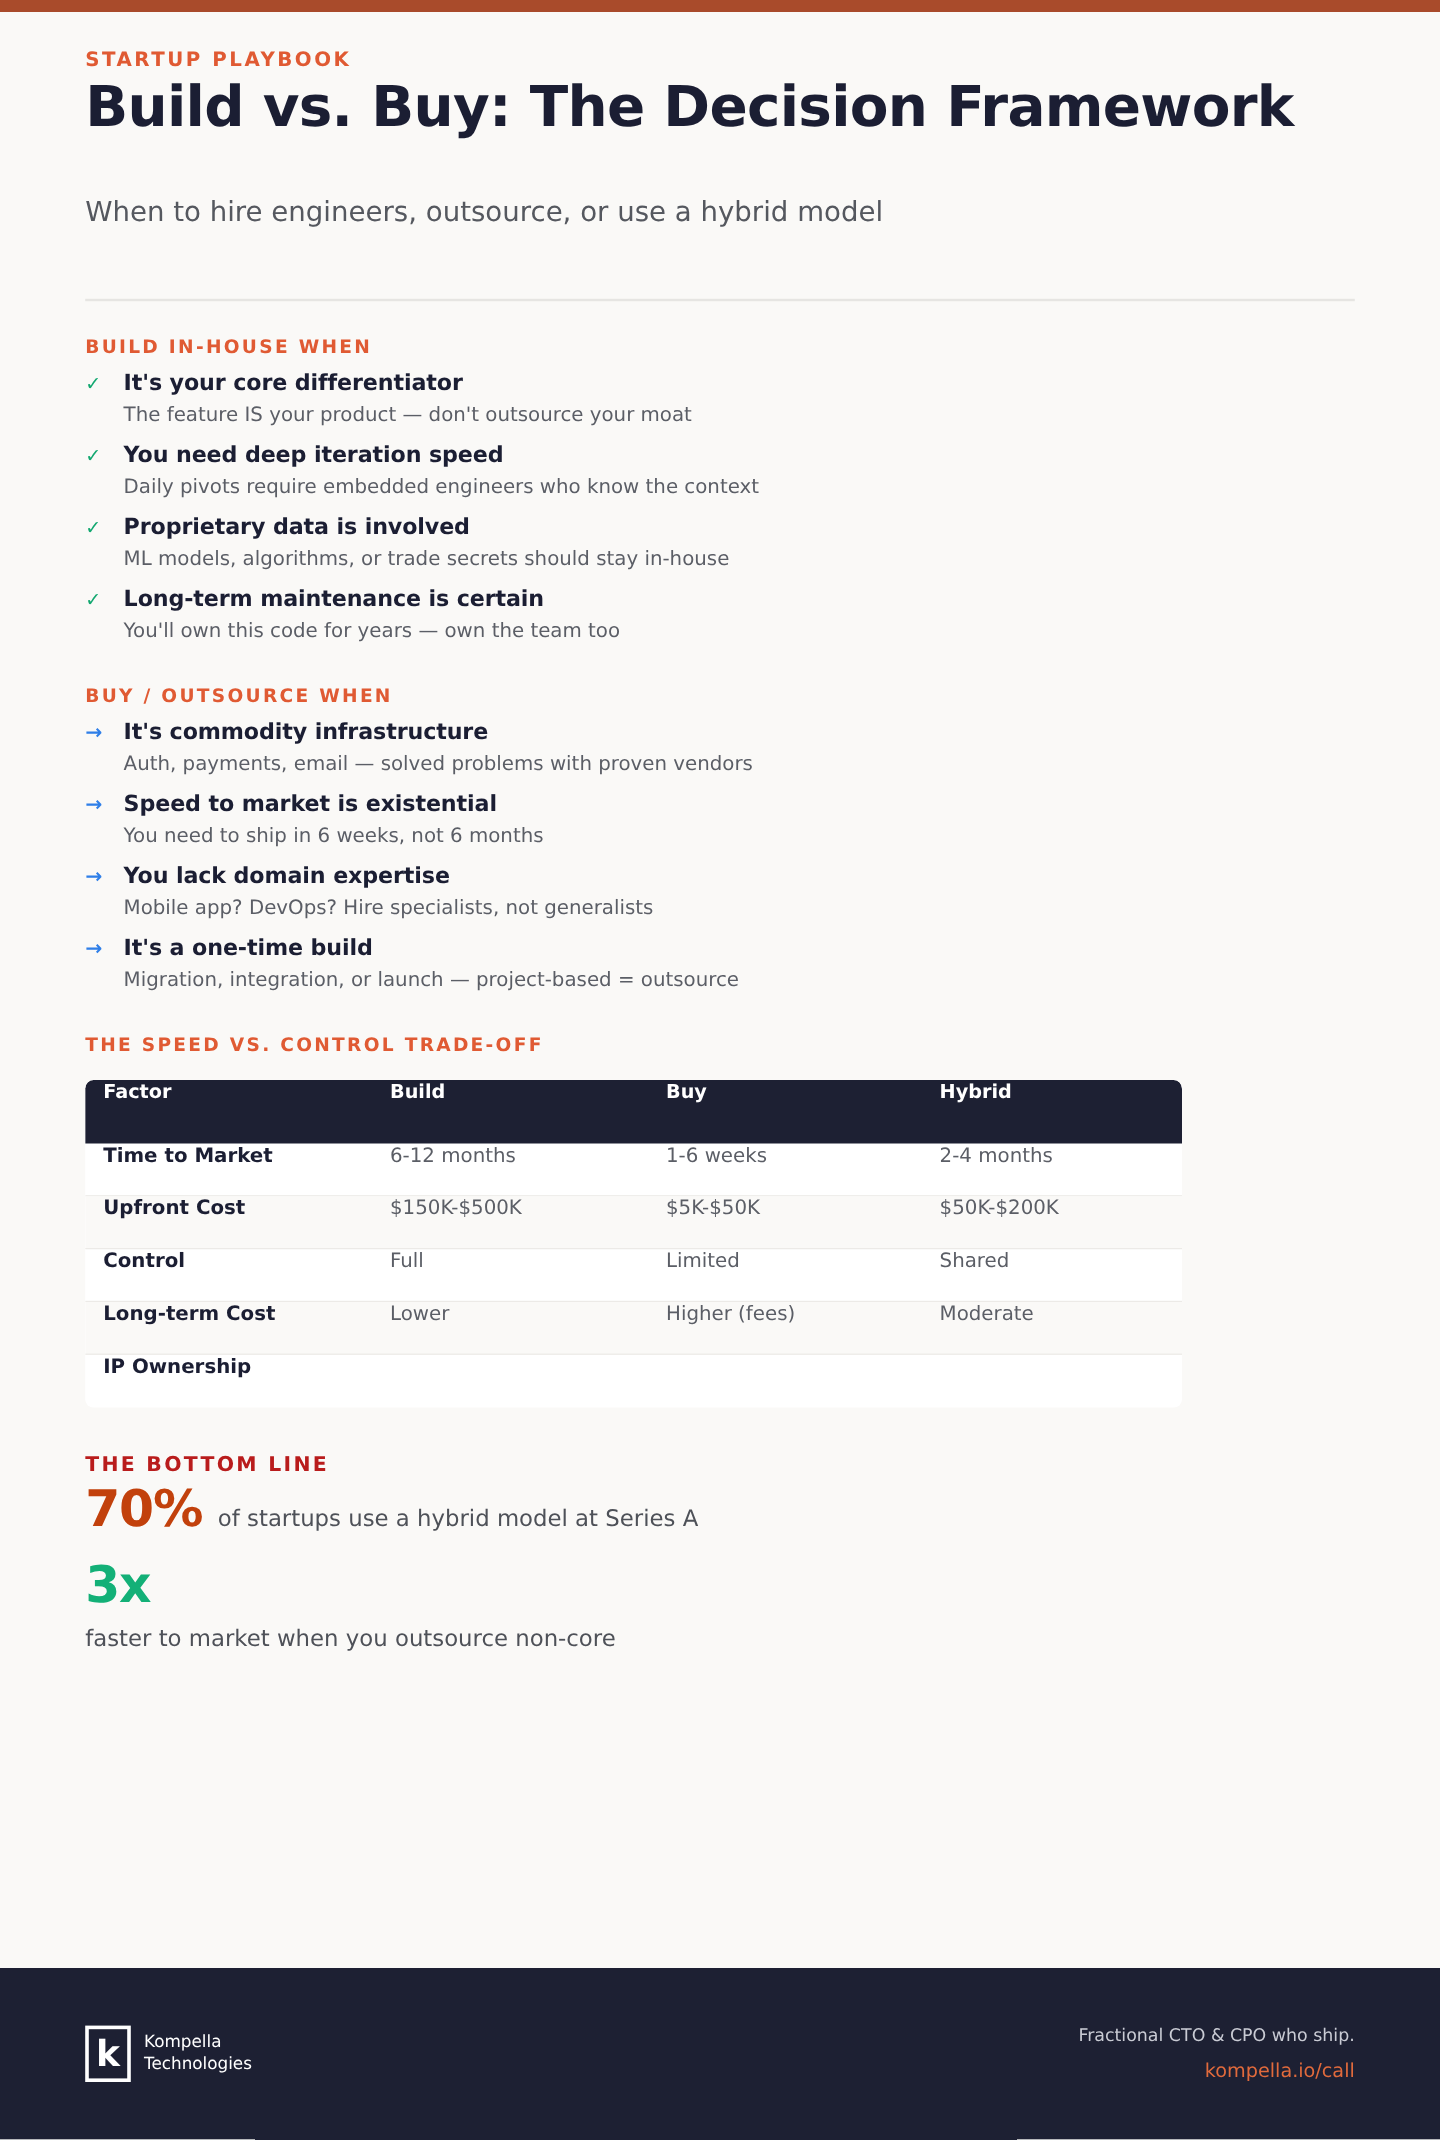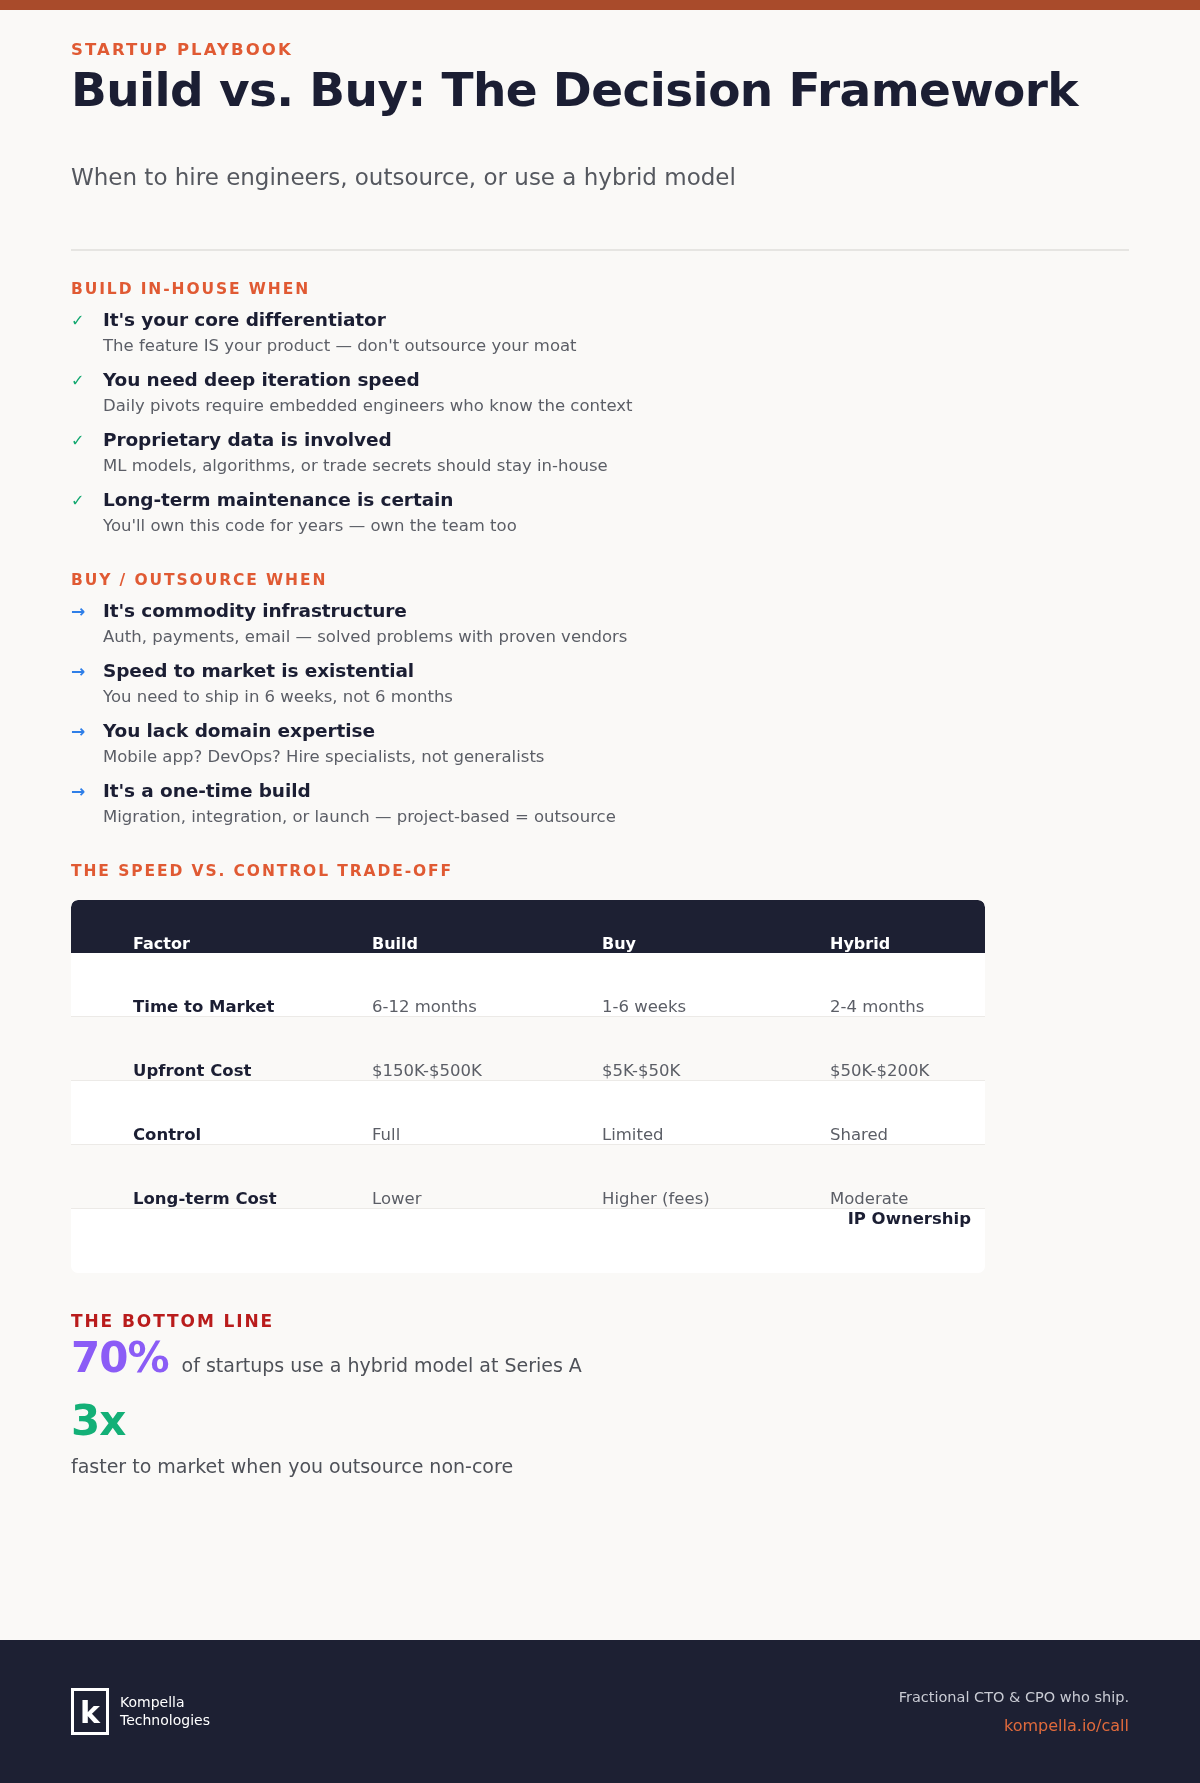--- a/index.html
+++ b/index.html
@@ -79,34 +79,33 @@
   
   .table {
     margin-top:20px;
     width:914px;
     border-radius:7px;
     overflow:hidden;
     background:#ffffff;
   }
   .trow {
     display:flex;
-    align-items:flex-end;
-    padding-left:47px;
+    align-items:flex-start;
   }
   .thead {
     background:#1d2033;
     height:53px;
     border-radius:7px 7px 0 0;
   }
   .thead .cell {
     color:#ffffff;
     font-size:16px;
     font-weight:700;
   }
-  .tbody .trow { height:64px; border-bottom:1px solid #eceae7; }
+  .tbody .trow { height:44px; border-bottom:1px solid #eceae7; }
   .tbody .trow:nth-child(even) { background:#faf9f7; }
   .tbody .trow:last-child { border-bottom:none;flex-direction:column; }
   .cell { padding:0 14px; }
   .cell.c0 { flex:0 0 240px; padding-left:15px; }
   .cell.c1 { flex:0 0 230px; }
   .cell.c2 { flex:0 0 228px; }
   .cell.c3 { flex:1 1 auto; }
   .tbody .cell.c0 { font-size:16.5px; font-weight:700; color:#1b1e33; }
   .tbody .cell.c1, .tbody .cell.c2, .tbody .cell.c3 {
     font-size:16.5px; color:#5b5e66; font-weight:400;
@@ -124,21 +123,21 @@
     gap:13px;
     margin-top:6px;
   }
   .stat + .stat { margin-top:21px;flex-direction:column; }
   .stat-num {
     font-size:42px;
     font-weight:700;
     line-height:1;
     letter-spacing:-1px;
   }
-  .stat-num.orange { color:#8b5cf6; }
+  .stat-num.orange { color:#c2410c; }
   .stat-num.green { color:#13b077; }
   .stat-text {
     font-size:19px;
     color:#4e5158;
   }
   
   .footer {
     position:absolute;
     left:0; bottom:0;
     width:1200px;

